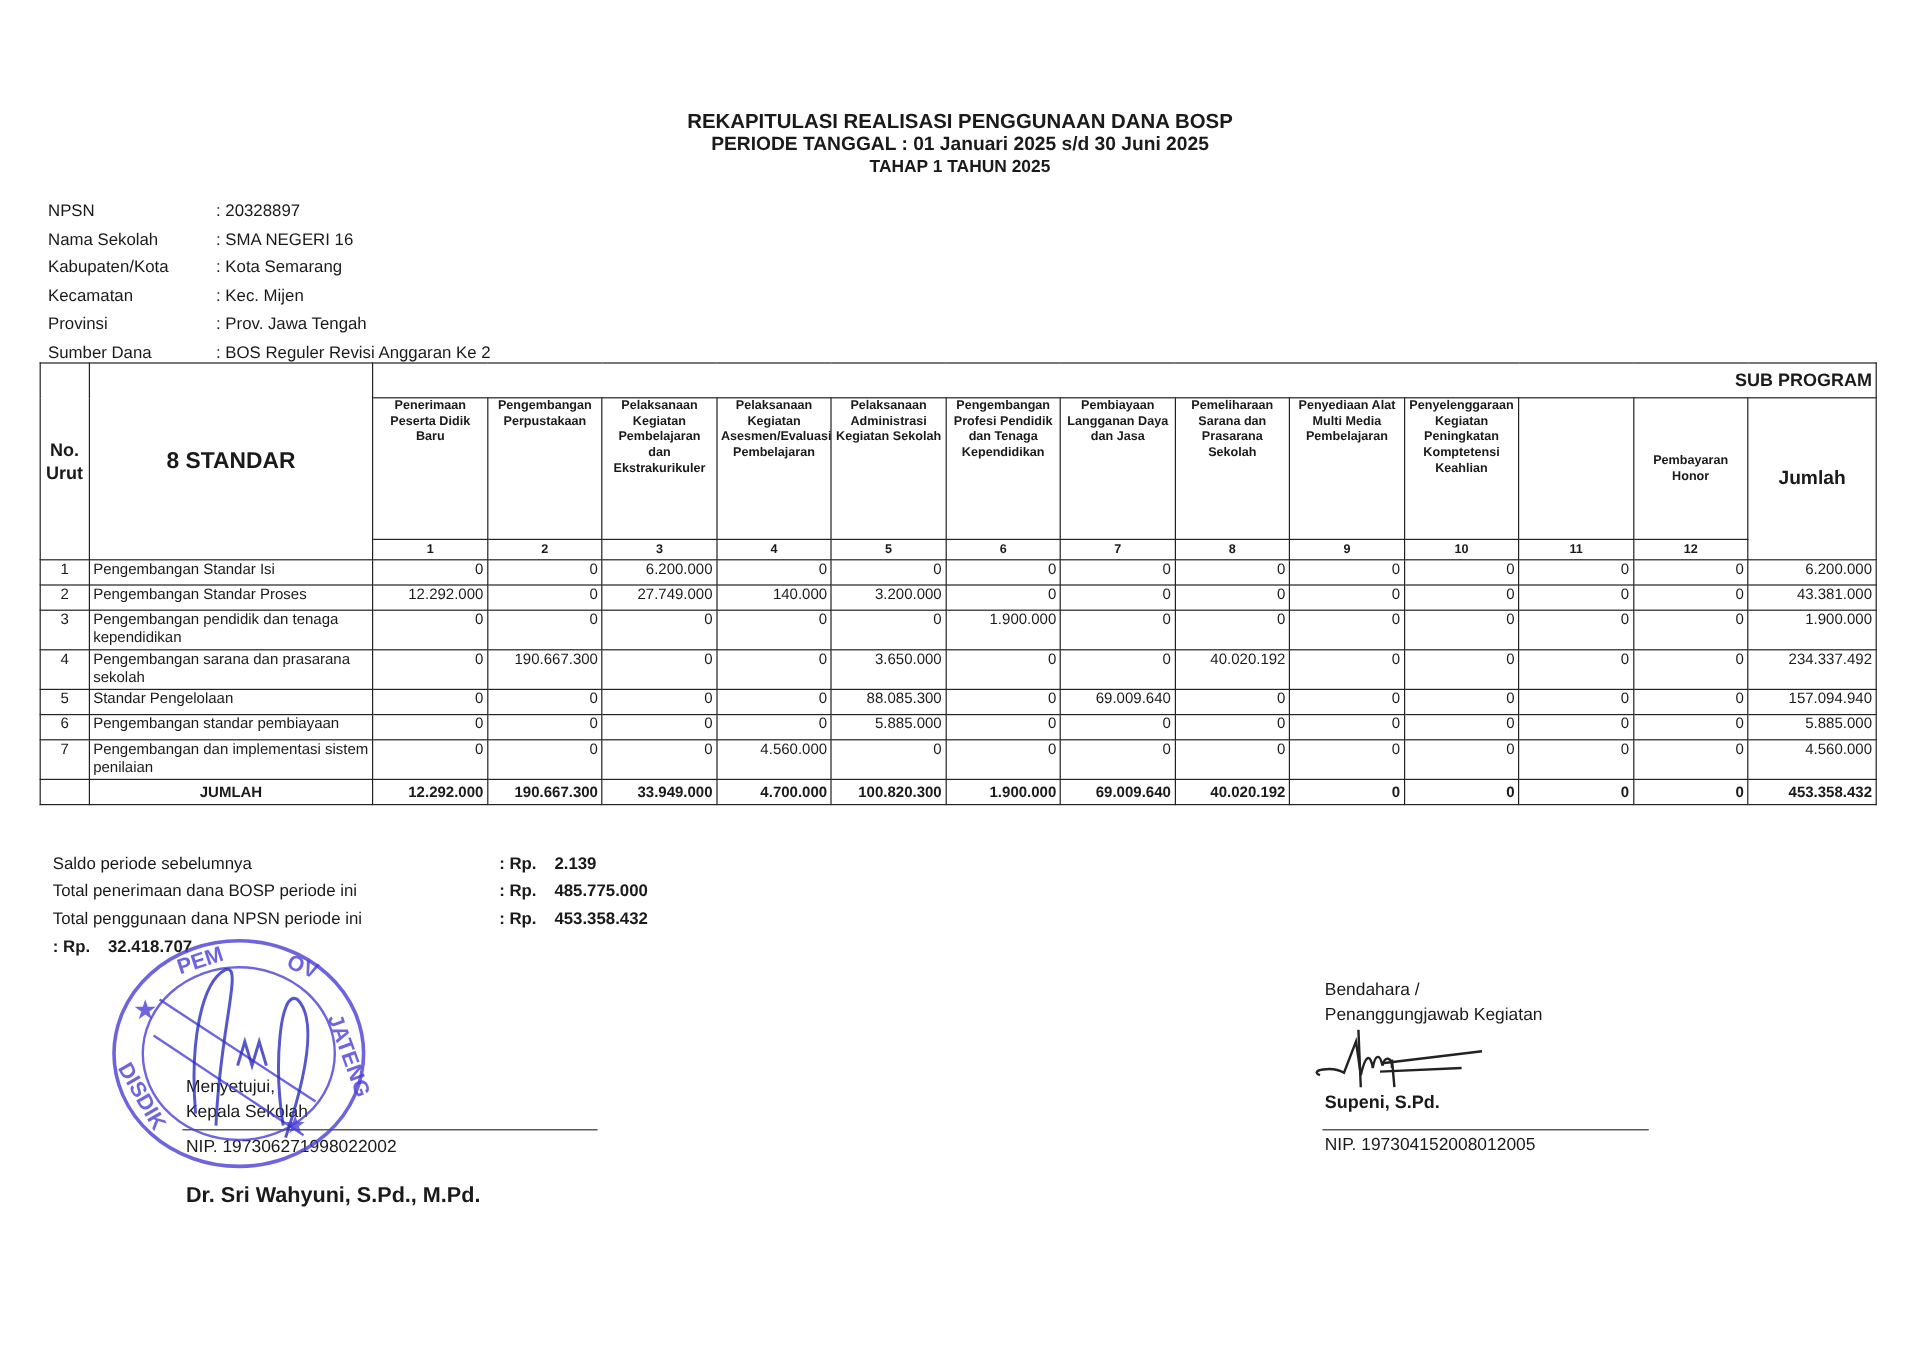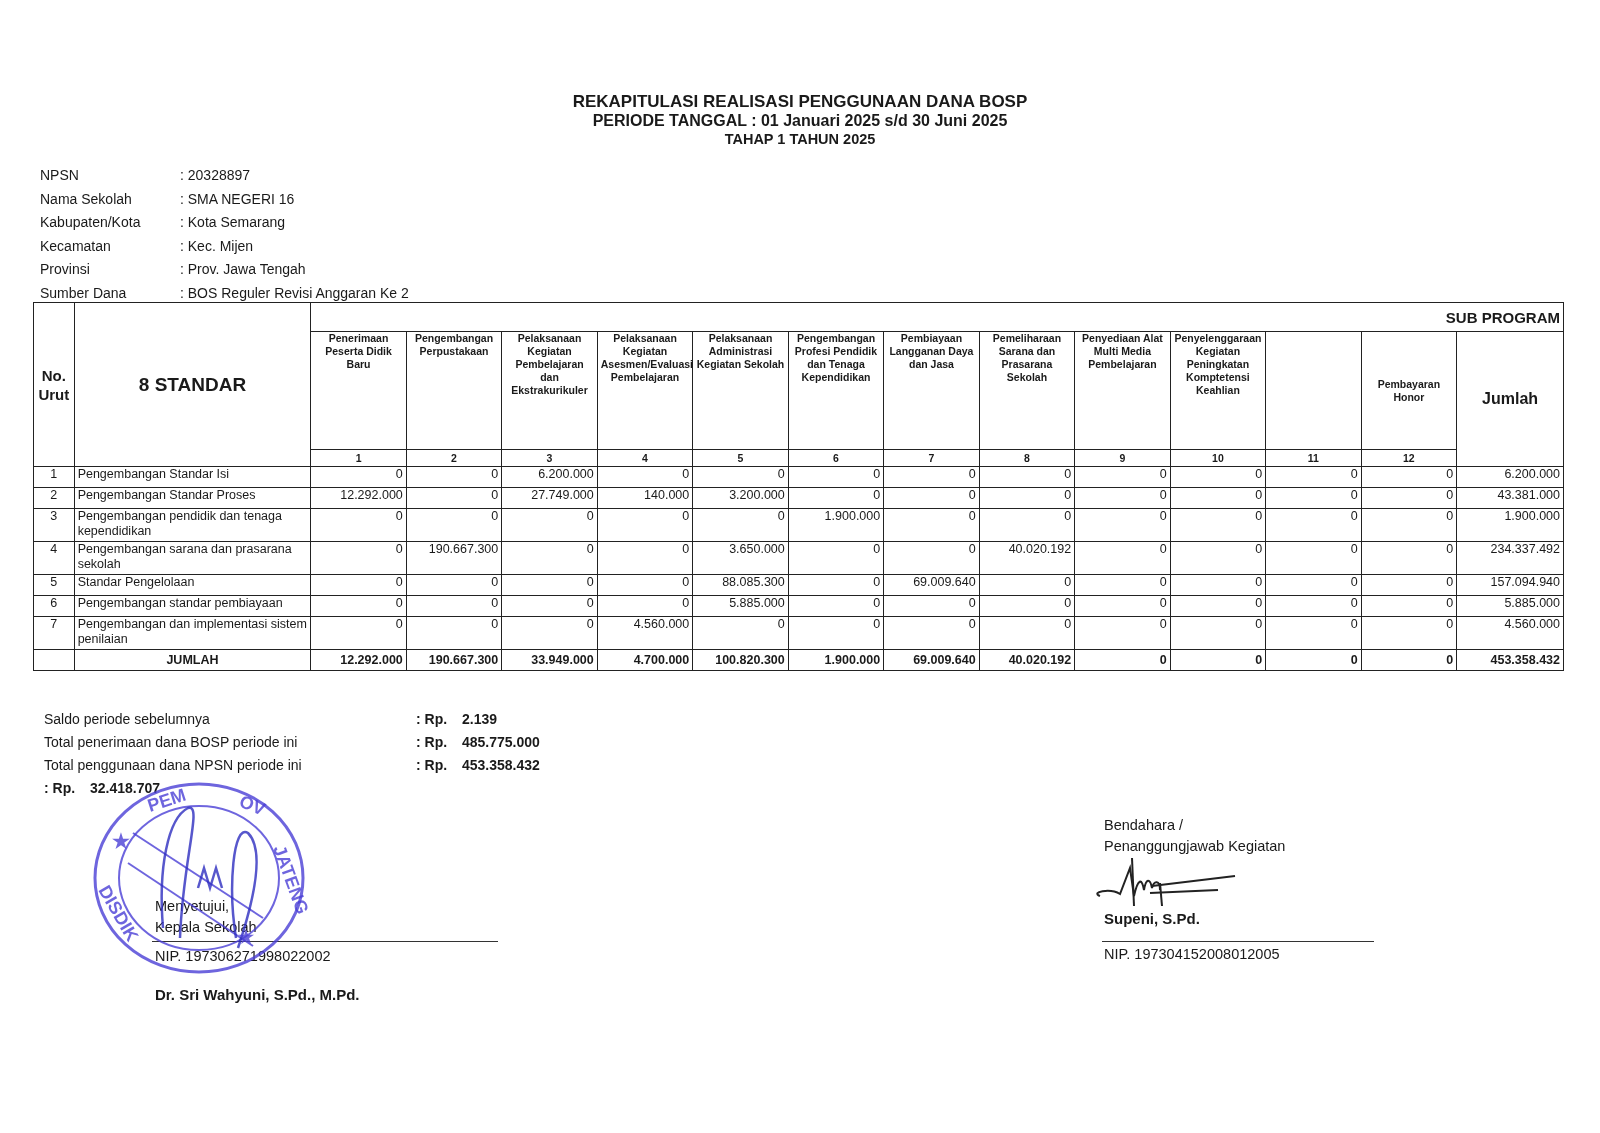--- a/index.html
+++ b/index.html
@@ -34,21 +34,21 @@
   tr.total td.lab { text-align:center; }
 
   .summary { position:absolute; left:44px; top:708px; font-size:14px; }
   .summary .row { display:flex; height:23px; line-height:23px; }
   .summary .lbl { width:372px; }
   .summary .rp { font-weight:bold; width:46px; }
   .summary .amt { font-weight:bold;text-align:center; }
 
   .sig-left { position:absolute; left:155px; top:860px; font-size:14.5px;margin-top:36px; }
   .sig-left .l1, .sig-left .l2 { line-height:21px; }
-  .sig-left .name { position:absolute; top:90px; left:0; font-weight:bold; white-space:nowrap; font-size:15px; }
+  .sig-left .name { position:absolute; top:90px; left:0; font-weight:bold; white-space:nowrap; font-size:18px; }
   .line-left { position:absolute; left:152px; top:941px; width:346px; border-top:1.3px solid #333; }
   .nip-left { position:absolute; left:155px; top:948px; font-size:14.5px; }
 
   .sig-right { position:absolute; left:1104px; top:815px; font-size:14.5px; }
   .sig-right .l1, .sig-right .l2 { line-height:21px; }
   .sig-right .name { position:absolute; top:95px; left:0; font-weight:bold; white-space:nowrap; font-size:15px; }
   .line-right { position:absolute; left:1102px; top:941px; width:272px; border-top:1.3px solid #333; }
   .nip-right { position:absolute; left:1104px; top:946px; font-size:14.5px; }
 
   .stamp { position:absolute; left:88px; top:778px; width:222px; height:200px; pointer-events:none; }

